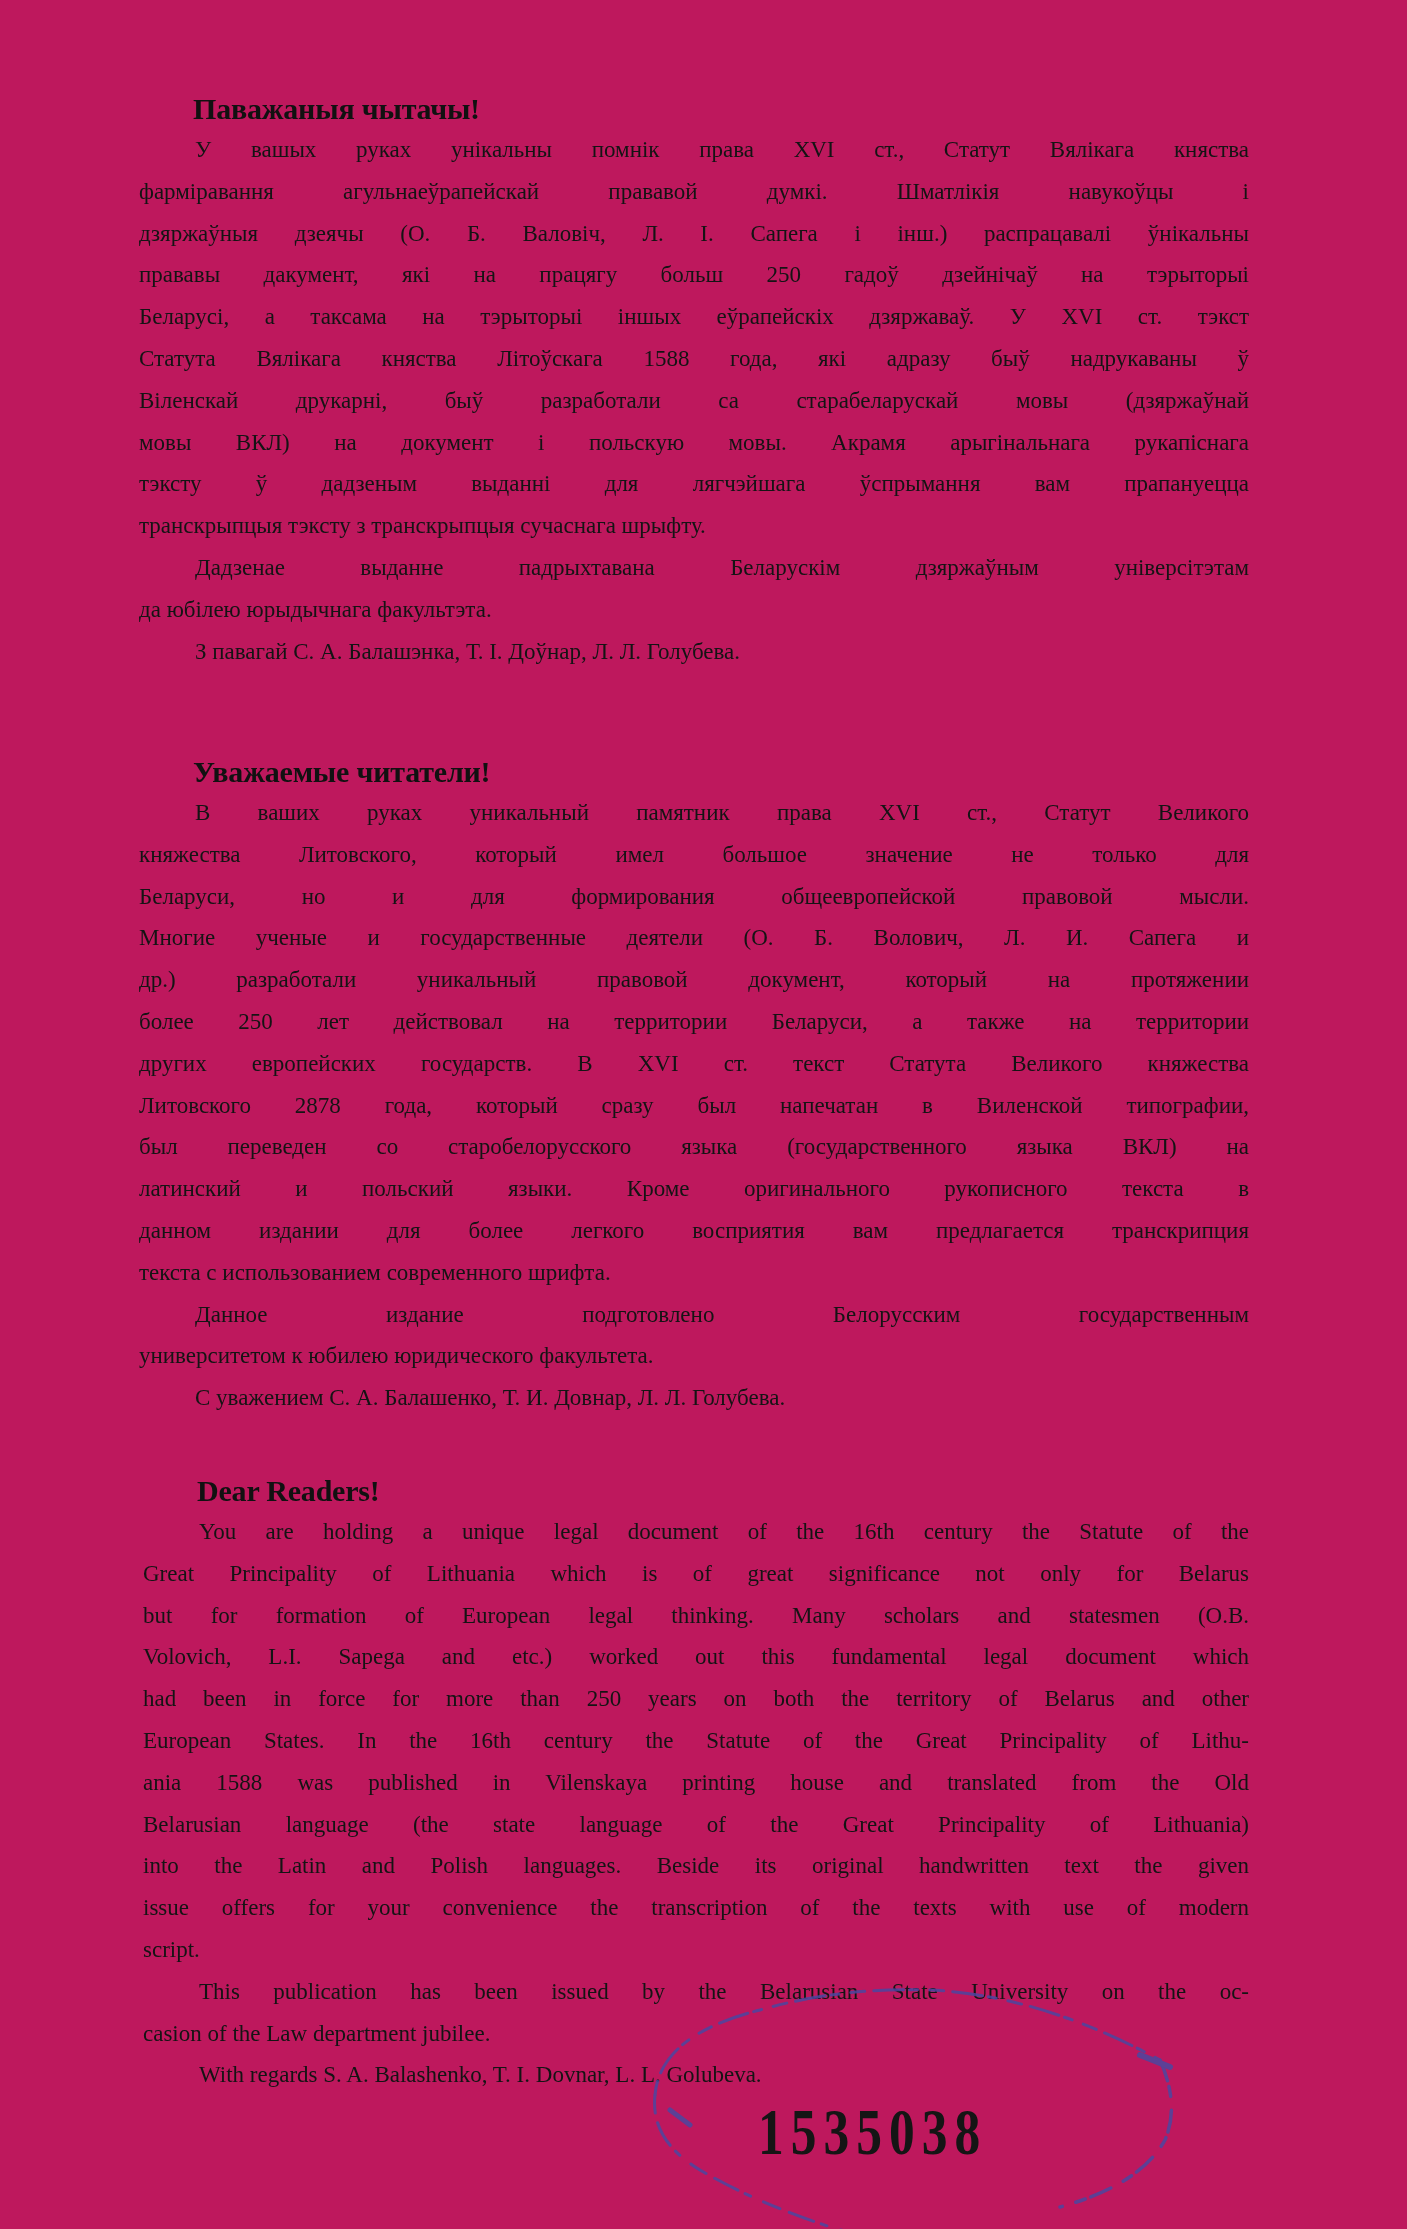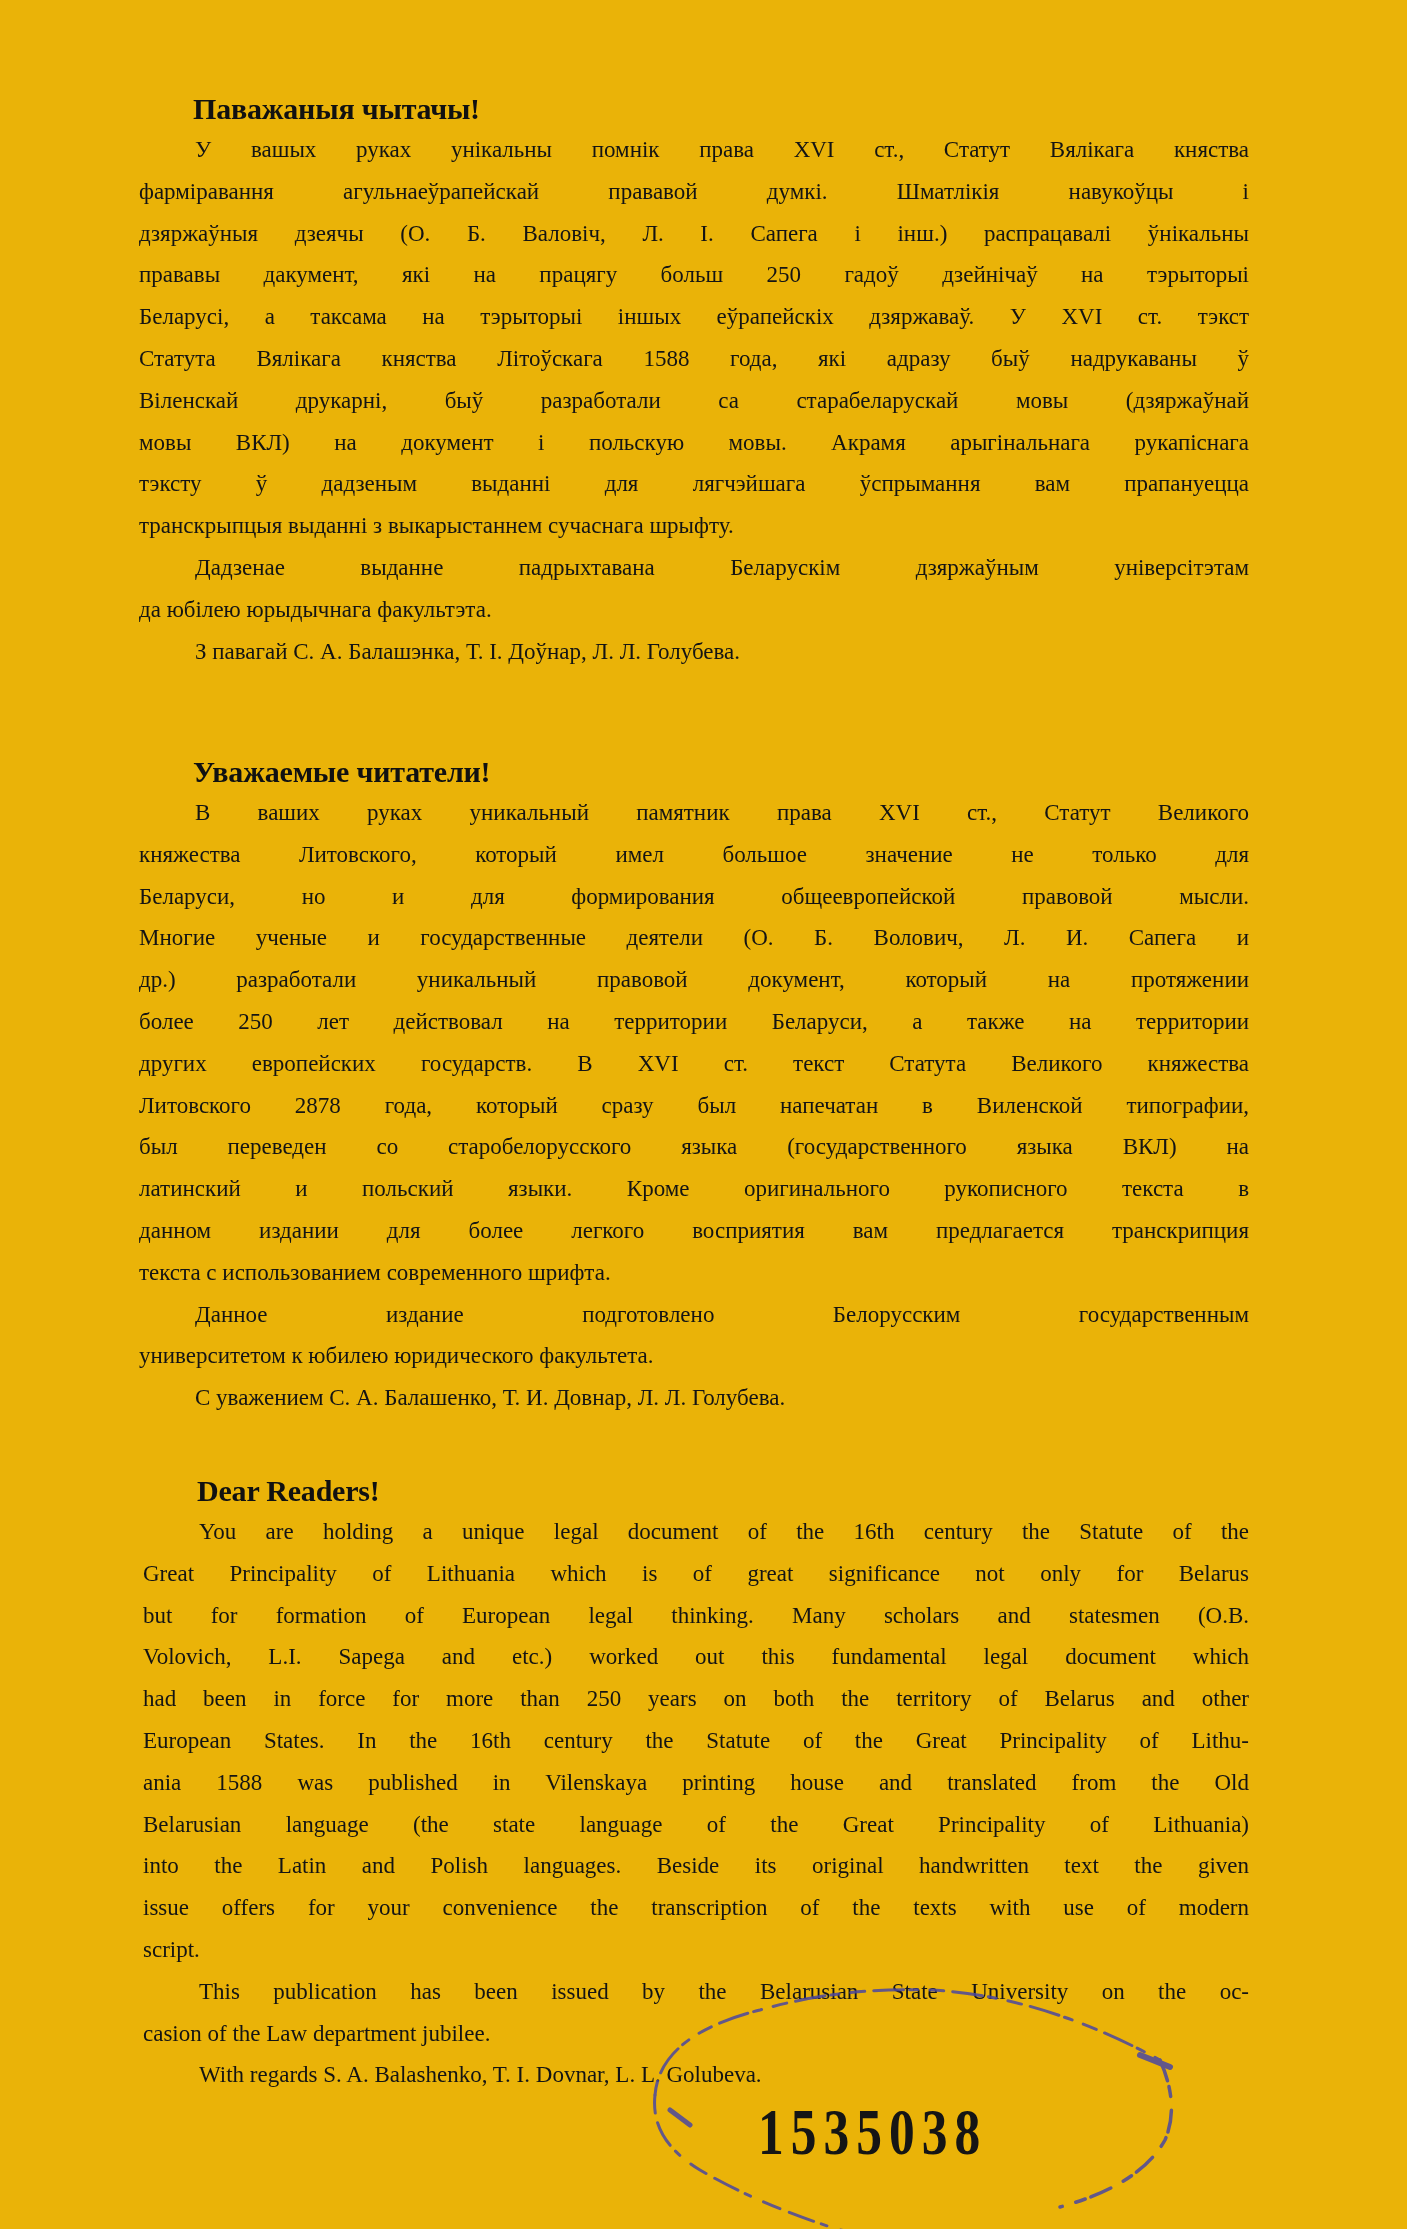--- a/index.html
+++ b/index.html
@@ -1,17 +1,17 @@
 <!DOCTYPE html>
 <html><head>
 <meta charset="utf-8">
 <style>
   html, body { margin: 0; padding: 0; background: #ffffff; }
   body { width: 1407px; height: 2229px; position: relative; overflow: hidden; }
-  .page { position: absolute; left: 0; top: 0; width: 1407px; height: 2229px; background: #eab308; }
+  .page { position: absolute; left: 0; top: 0; width: 1407px; height: 2229px; background: #be185d; }
   .section { position: absolute; left: 139px; width: 1110px; }
   .heading {
     font-family: "Liberation Serif", "DejaVu Serif", serif;
     font-weight: bold; font-size: 30px; line-height: 40px;
     color: #111; padding-left: 54px; letter-spacing: -0.2px;
     white-space: nowrap;
   }
   .line {
     font-family: "Liberation Serif", "DejaVu Serif", serif;
     font-size: 23px; line-height: 41.8px; height: 41.8px;
@@ -37,21 +37,21 @@
     <div class="heading">Паважаныя чытачы!</div>
     <div class="line indent">У вашых руках унікальны помнік права XVI ст., Статут Вялікага княства</div>
     <div class="line">фарміравання агульнаеўрапейскай прававой думкі. Шматлікія навукоўцы і</div>
     <div class="line">дзяржаўныя дзеячы (О. Б. Валовіч, Л. І. Сапега і інш.) распрацавалі ўнікальны</div>
     <div class="line">прававы дакумент, які на працягу больш 250 гадоў дзейнічаў на тэрыторыі</div>
     <div class="line">Беларусі, а таксама на тэрыторыі іншых еўрапейскіх дзяржаваў. У XVI ст. тэкст</div>
     <div class="line">Статута Вялікага княства Літоўскага 1588 года, які адразу быў надрукаваны ў</div>
     <div class="line">Віленскай друкарні, быў разработали са старабеларускай мовы (дзяржаўнай</div>
     <div class="line">мовы ВКЛ) на документ і польскую мовы. Акрамя арыгінальнага рукапіснага</div>
     <div class="line">тэксту ў дадзеным выданні для лягчэйшага ўспрымання вам прапануецца</div>
-    <div class="line last">транскрыпцыя выданні з выкарыстаннем сучаснага шрыфту.</div>
+    <div class="line last">транскрыпцыя тэксту з транскрыпцыя сучаснага шрыфту.</div>
     <div class="line indent">Дадзенае выданне падрыхтавана Беларускім дзяржаўным універсітэтам</div>
     <div class="line last">да юбілею юрыдычнага факультэта.</div>
     <div class="line indent last">З павагай С. А. Балашэнка, Т. І. Доўнар, Л. Л. Голубева.</div>
   </div>
 
   <div class="section" style="top:752px;">
     <div class="heading">Уважаемые читатели!</div>
     <div class="line indent">В ваших руках уникальный памятник права XVI ст., Статут Великого</div>
     <div class="line">княжества Литовского, который имел большое значение не только для</div>
     <div class="line">Беларуси, но и для формирования общеевропейской правовой мысли.</div>

